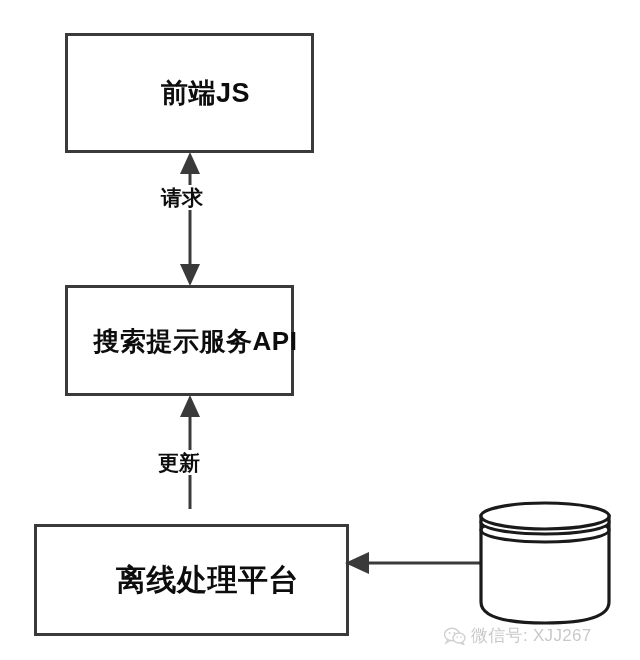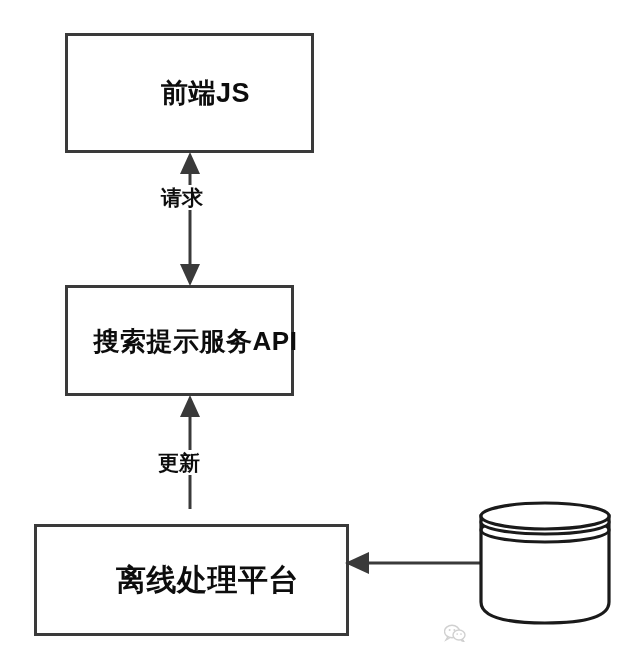--- a/index.html
+++ b/index.html
@@ -156,15 +156,16 @@
     <svg width="22" height="18" viewBox="0 0 22 18">
       <ellipse cx="8" cy="7.5" rx="7.5" ry="6.2" fill="none" stroke="#b4b4b4" stroke-width="1.4"></ellipse>
       <path d="M4,12.5 L2,16 L5.6,14" fill="none" stroke="#b4b4b4" stroke-width="1.4"></path>
       <circle cx="5.6" cy="6" r="1" fill="#b4b4b4"></circle>
       <circle cx="10.4" cy="6" r="1" fill="#b4b4b4"></circle>
       <ellipse cx="15" cy="11" rx="6" ry="5" fill="#ffffff" stroke="#b4b4b4" stroke-width="1.4"></ellipse>
       <path d="M18,15 L19.8,17.6 L16.8,16.4" fill="none" stroke="#b4b4b4" stroke-width="1.4"></path>
       <circle cx="13.2" cy="10" r="0.85" fill="#b4b4b4"></circle>
       <circle cx="17" cy="10" r="0.85" fill="#b4b4b4"></circle>
     </svg>
+    <span class="wm-text">微信号: XJJ267</span>
   </div>
 
 </div>
 
 </body></html>

